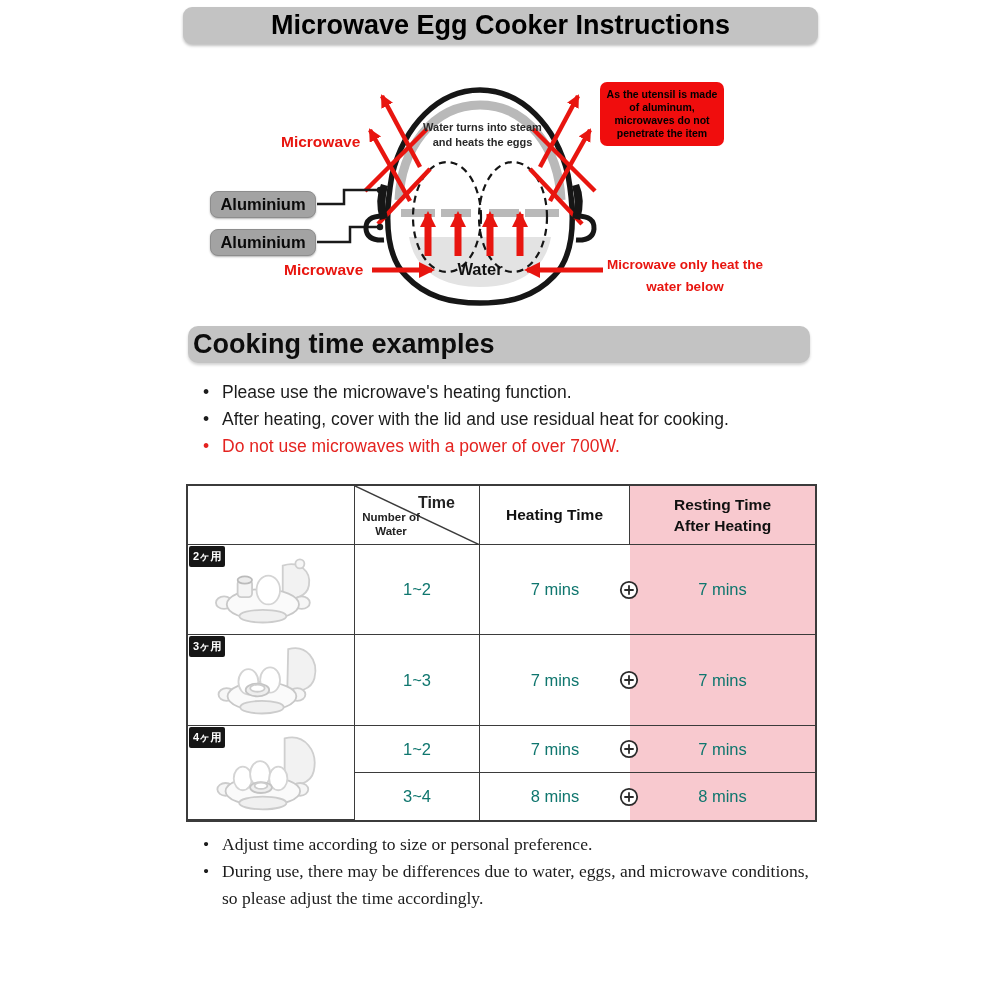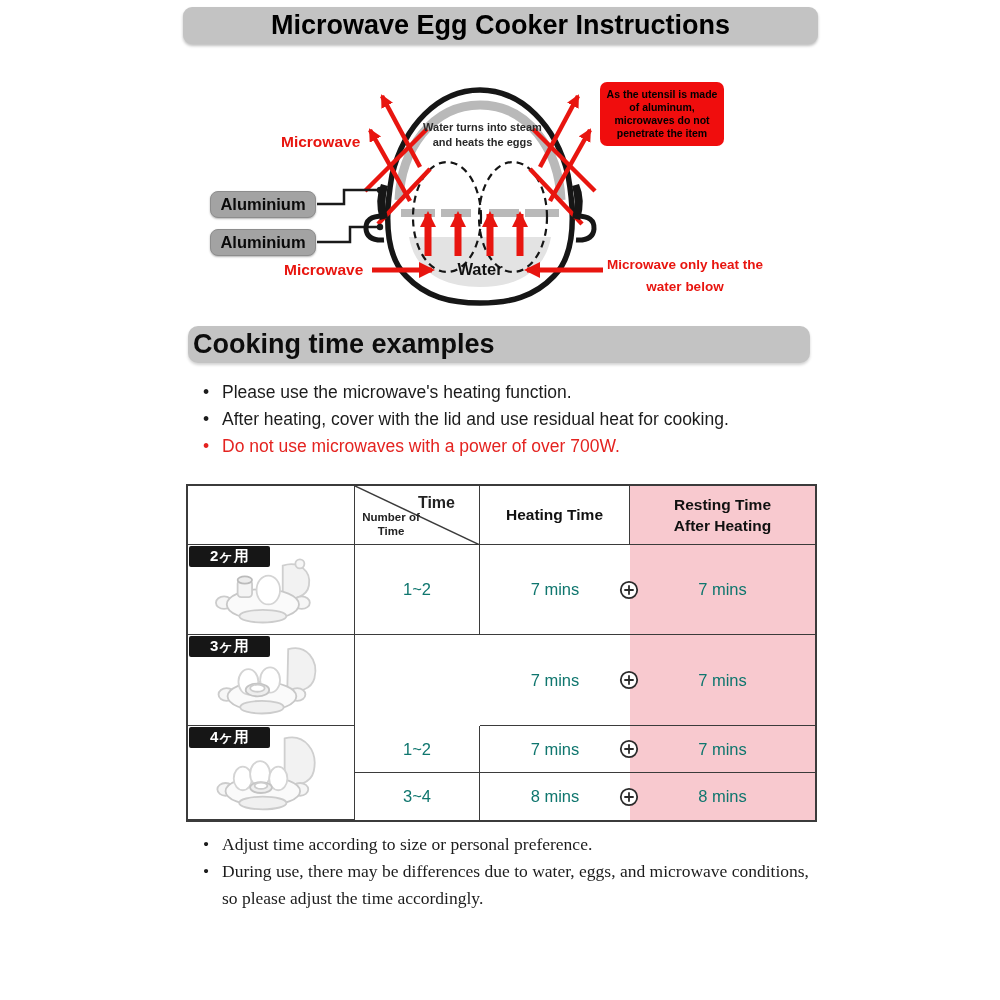--- a/index.html
+++ b/index.html
@@ -58,21 +58,21 @@
   .cell.no-r { border-right:none; }
   .cell.no-b { border-bottom:none; }
   .hdr { font-weight:bold; font-size:15.5px; color:#111; }
   .rest-hdr { width:130px; text-align:center; line-height:21px; }
   .val { font-size:16.5px; color:#0f766e; }
   .corner-line { position:absolute; left:0; top:0; }
   .corner-time { position:absolute; right:24px; top:8px; font-size:16px; font-weight:bold; color:#222; }
   .corner-eggs { position:absolute; left:7px; bottom:6px; width:58px; font-size:11.5px; font-weight:bold;
     color:#222; line-height:14px; text-align:center; }
   .badge { position:absolute; left:1px; top:1px; background:#161616; color:#fff;
-    font-size:15px; font-weight:bold; line-height:18px; padding:1px 21px 2px; border-radius:2px; }
+    font-size:11px; font-weight:bold; line-height:18px; padding:1px 4px 2px; border-radius:2px; }
   .plusmark { position:absolute; left:-11px; top:50%; margin-top:-10px; width:20px; height:20px; }
 </style>
 </head>
 <body>
 
 <div class="page">
 
   <div class="title-bar">Microwave Egg Cooker Instructions</div>
 
   <div class="diagram">
@@ -155,21 +155,21 @@
   </ul>
 
   <div class="ctable">
 
     <div class="cell" style="grid-area:1/1"></div>
     <div class="cell" style="grid-area:1/2">
       <svg class="corner-line" width="125" height="59">
         <line x1="0" y1="0" x2="125" y2="59" stroke="#3b3b3b" stroke-width="1.5"></line>
       </svg>
       <span class="corner-time">Time</span>
-      <span class="corner-eggs">Number of Time</span>
+      <span class="corner-eggs">Number of Water</span>
     </div>
     <div class="cell hdr" style="grid-area:1/3">
       <span>Heating Time</span>
     </div>
     <div class="cell pink no-r" style="grid-area:1/4">
       <span class="hdr rest-hdr">Resting Time After Heating</span>
     </div>
 
     <div class="cell" style="grid-area:2/1">
       <span class="badge">2ヶ用</span>
@@ -206,20 +206,23 @@
         <ellipse cx="16" cy="58" rx="9" ry="7" fill="#f6f6f6" stroke="#cccccc" stroke-width="2"></ellipse>
         <ellipse cx="94" cy="58" rx="9" ry="7" fill="#f6f6f6" stroke="#cccccc" stroke-width="2"></ellipse>
         <ellipse cx="55" cy="60" rx="38" ry="16" fill="#fafafa" stroke="#c8c8c8" stroke-width="2"></ellipse>
         <ellipse cx="55" cy="72" rx="24" ry="7" fill="#f0f0f0" stroke="#cccccc" stroke-width="2"></ellipse>
         <ellipse cx="40" cy="44" rx="11" ry="14" fill="#ffffff" stroke="#d4d4d4" stroke-width="2"></ellipse>
         <ellipse cx="64" cy="42" rx="11" ry="14" fill="#ffffff" stroke="#d4d4d4" stroke-width="2"></ellipse>
         <ellipse cx="50" cy="53" rx="13" ry="7" fill="#eeeeee" stroke="#c4c4c4" stroke-width="2"></ellipse>
         <ellipse cx="50" cy="51" rx="8" ry="4" fill="#ffffff" stroke="#cccccc" stroke-width="2"></ellipse>
       </svg>
     </div>
+    <div class="cell val" style="grid-area:3/2">
+        <span>1~3</span>
+      </div>
     <div class="cell val no-r" style="grid-area:3/3">
         <span>7 mins</span>
       </div>
     <div class="cell val pink no-r" style="grid-area:3/4">
       <svg class="plusmark" viewBox="0 0 20 20">
         <circle cx="10" cy="10" r="8.2" fill="#ffffff" stroke="#2b2b2b" stroke-width="1.8"></circle>
         <path d="M10,5.3 V14.7 M5.3,10 H14.7" stroke="#2b2b2b" stroke-width="1.8"></path>
       </svg>
       <span>7 mins</span>
     </div>

